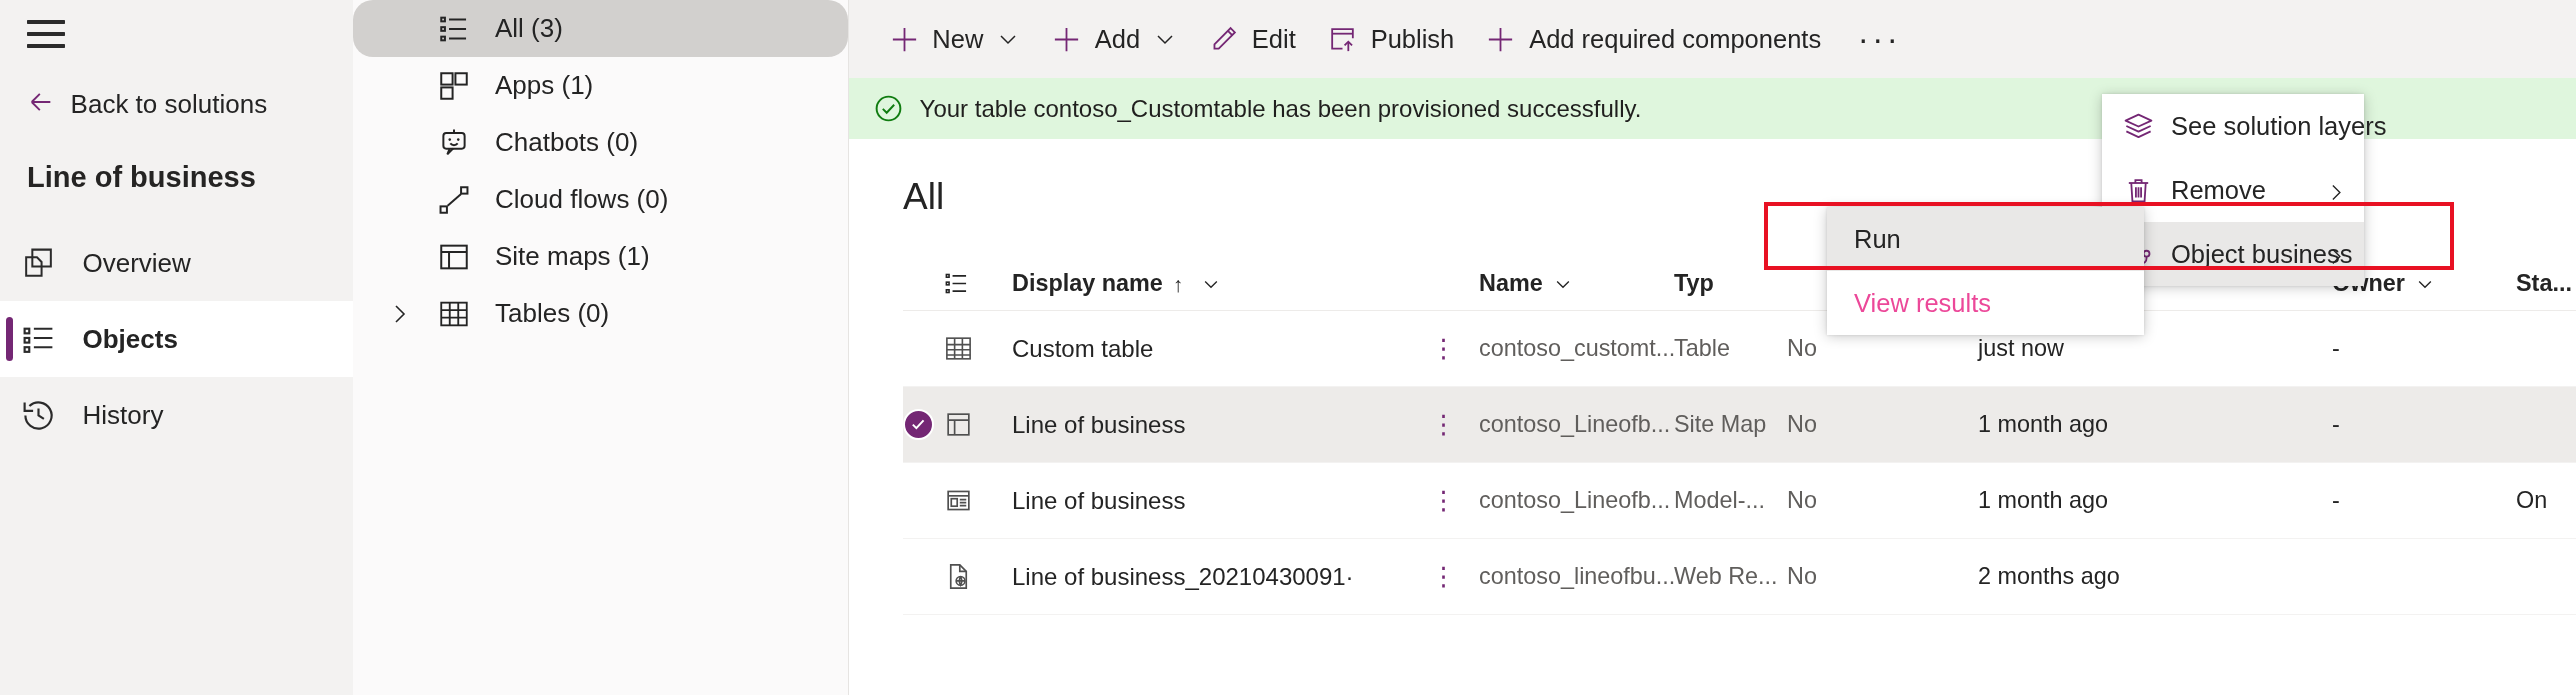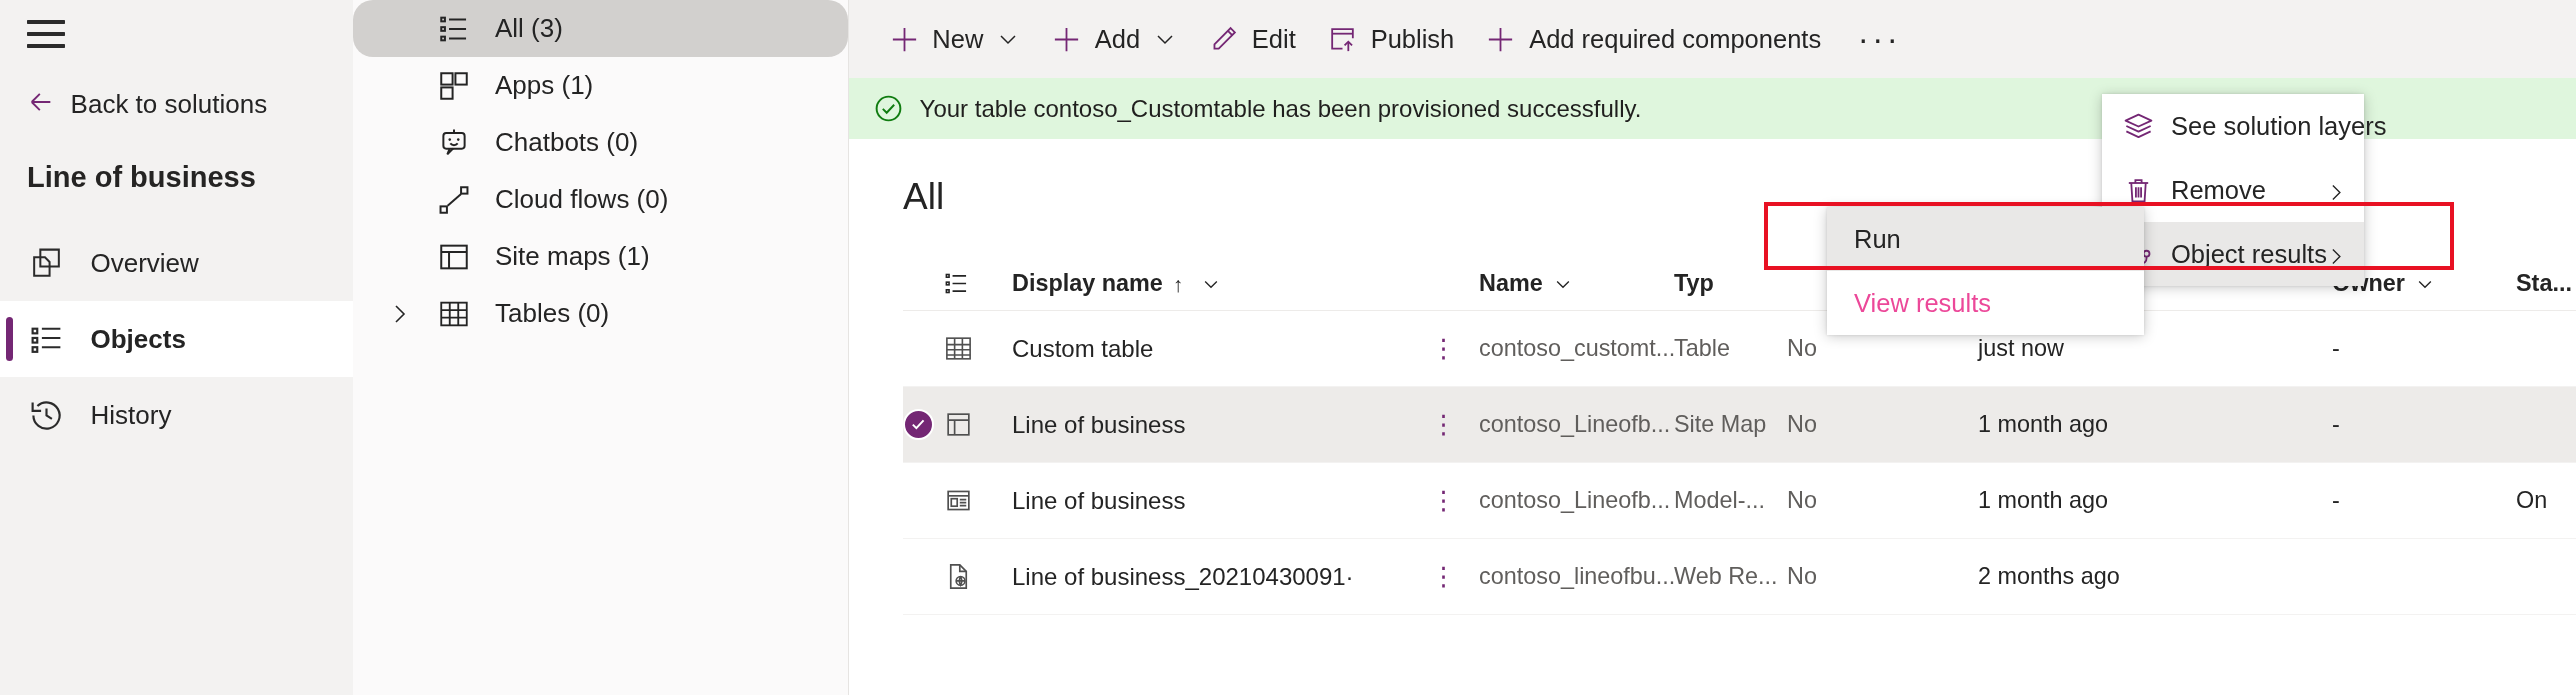--- a/index.html
+++ b/index.html
@@ -38,21 +38,21 @@
   .backarrow { color: #742774; font-size: 28px; line-height: 1; }
 
   .lob-title {
     margin: 40px 0 0 27px;
     font-size: 29px; font-weight: bold; color: #252423;
   }
 
   .navlist { margin-top: 31px; }
   .navitem {
     display: flex; align-items: center; gap: 25.5px;
-    height: 76px; padding-left: 28px;
+    height: 76px; padding-left: 20px;
     font-size: 26px; color: #242424; cursor: pointer;
     position: relative;
   }
   .navitem.selected { background: #ffffff; font-weight: bold; }
   .navitem.selected::before {
     content: ""; position: absolute; left: 5.7px; top: 15.6px;
     width: 7px; height: 44px; border-radius: 3.5px; background: #742774;
   }
   .navicon { width: 37px; height: 37px; flex: 0 0 37px; color:#2b2b2b; display:flex; align-items:center; justify-content:center;}
   .navicon svg { width: 100%; height: 100%; }
@@ -611,21 +611,21 @@
 
     <div class="mi hovered">
       <span class="miicon">
         <svg viewBox="0 0 24 24" fill="none" stroke="#742774" stroke-width="1.4">
           <path d="M6 2.6v5a4.2 4.2 0 0 0 8.4 0v-5"></path>
           <path d="M5 2.6h2M13.4 2.6h2"></path>
           <path d="M10.2 11.8v3.3a4 4 0 0 0 8 0v-1.5"></path>
           <circle cx="18.2" cy="11.4" r="2.3"></circle>
         </svg>
       </span>
-      <span>Object results</span>
+      <span>Object business</span>
       <span class="misub">
         <svg viewBox="0 0 24 24" fill="none" stroke="#242424" stroke-width="1.6">
             <path d="M9 4l8 8-8 8"></path>
           </svg>
       </span>
     </div>
   </div>
 
   <div class="ctxmenu" id="submenu">
     <div class="mi hovered">

